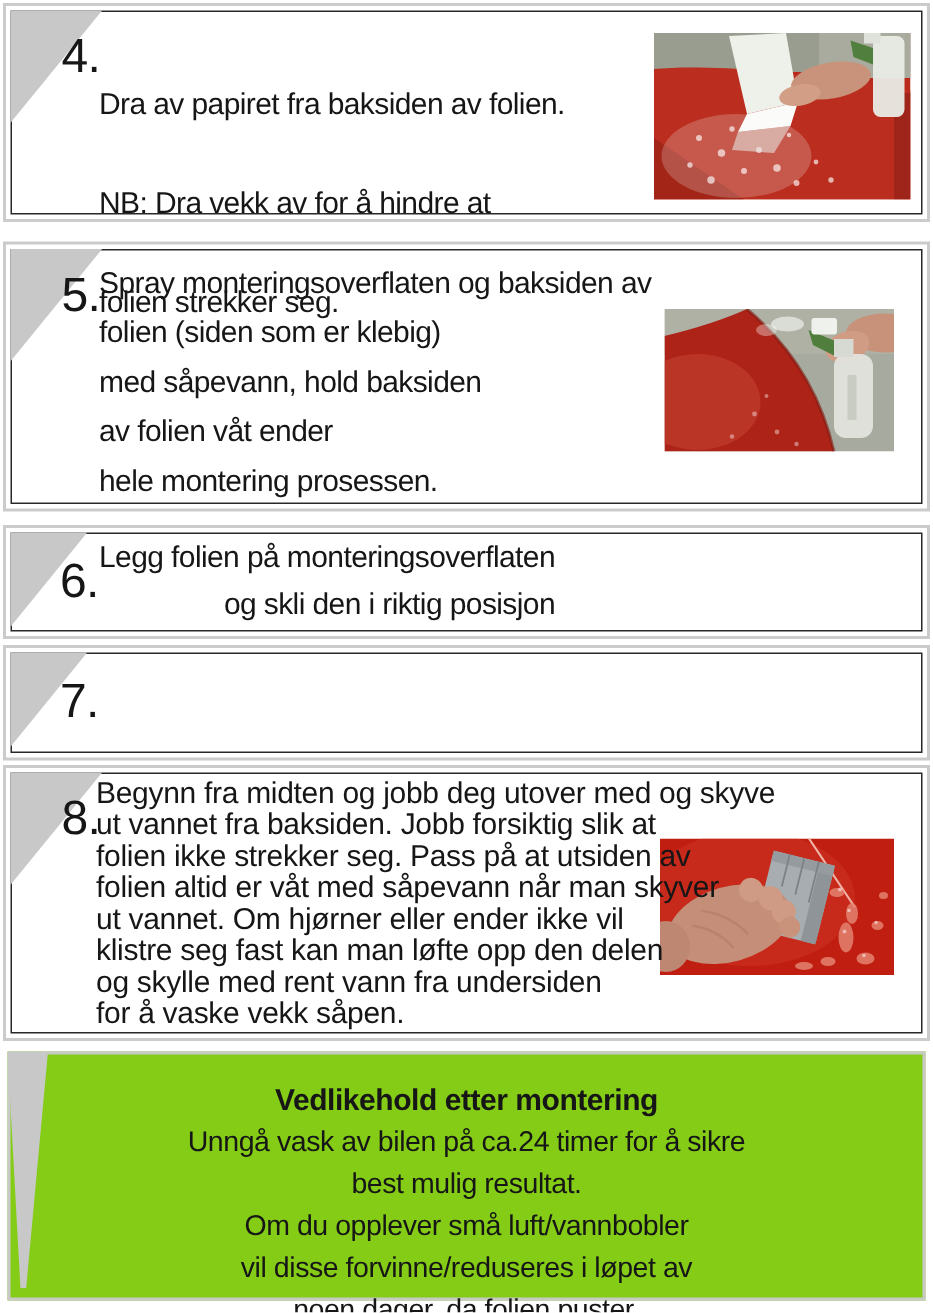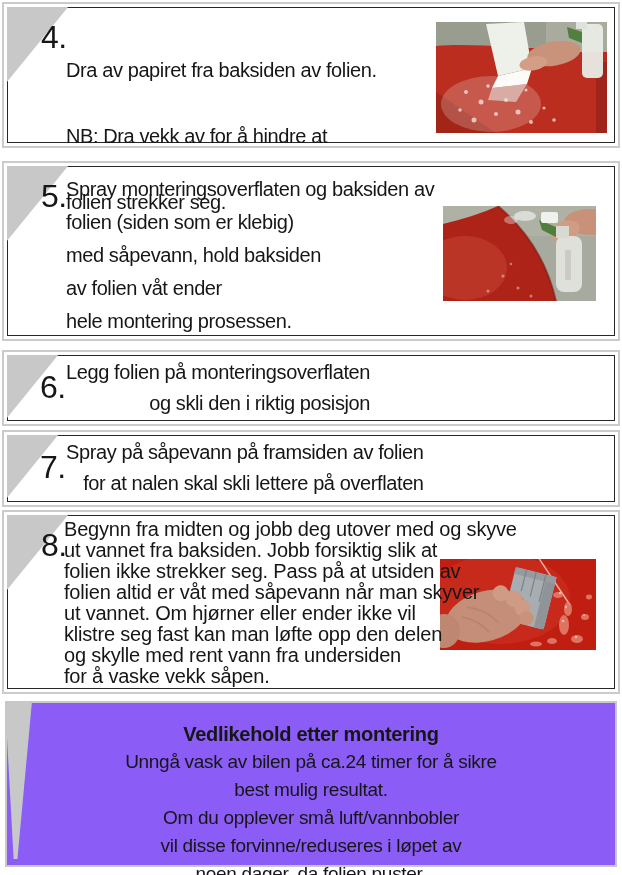--- a/index.html
+++ b/index.html
@@ -15,21 +15,21 @@
     outline:2px solid #cbcbcb; outline-offset:3px;
   }
   #box4 { margin-top:7px;  height:136px; }
   #box5 { margin-top:23px; height:170px; }
   #box6 { margin-top:19px; height:66px;  }
   #box7 { margin-top:14px; height:67px;  }
   #box8 { margin-top:13px; height:174px; }
   #boxm {
     position:relative; box-sizing:border-box;
     margin:12px 5px 0 5px; height:166px;
-    background:#8b5cf6; border:2px solid #c9c9c9;
+    background:#84cc16; border:2px solid #c9c9c9;
   }
   .wedge {
     position:absolute; top:-1.5px; left:-1.5px;
     background:#c8c8c8;
     clip-path:polygon(0 0, 100% 0, 0 100%);
     z-index:0;
   }
   .wedge.big   { width:62px; height:76px; }
   .wedge.small { width:52px; height:64px; }
   .stripe {
@@ -147,22 +147,20 @@
   <section class="stepbox" id="box6">
     <div class="wedge small"></div>
     <div class="num">6.</div>
     <div class="steptext">Legg folien på monteringsoverflaten
 og skli den i riktig posisjon</div>
   </section>
 
   <section class="stepbox" id="box7">
     <div class="wedge small"></div>
     <div class="num">7.</div>
-    <div class="steptext">Spray på såpevann på framsiden av folien
-for at nalen skal skli lettere på overflaten</div>
   </section>
 
   <section class="stepbox" id="box8">
     <div class="wedge big"></div>
     <div class="num">8.</div>
     <div class="steptext">Begynn fra midten og jobb deg utover med og skyve
 ut vannet fra baksiden. Jobb forsiktig slik at
 folien ikke strekker seg. Pass på at utsiden av
 folien altid er våt med såpevann når man skyver
 ut vannet.  Om hjørner eller ender ikke vil

